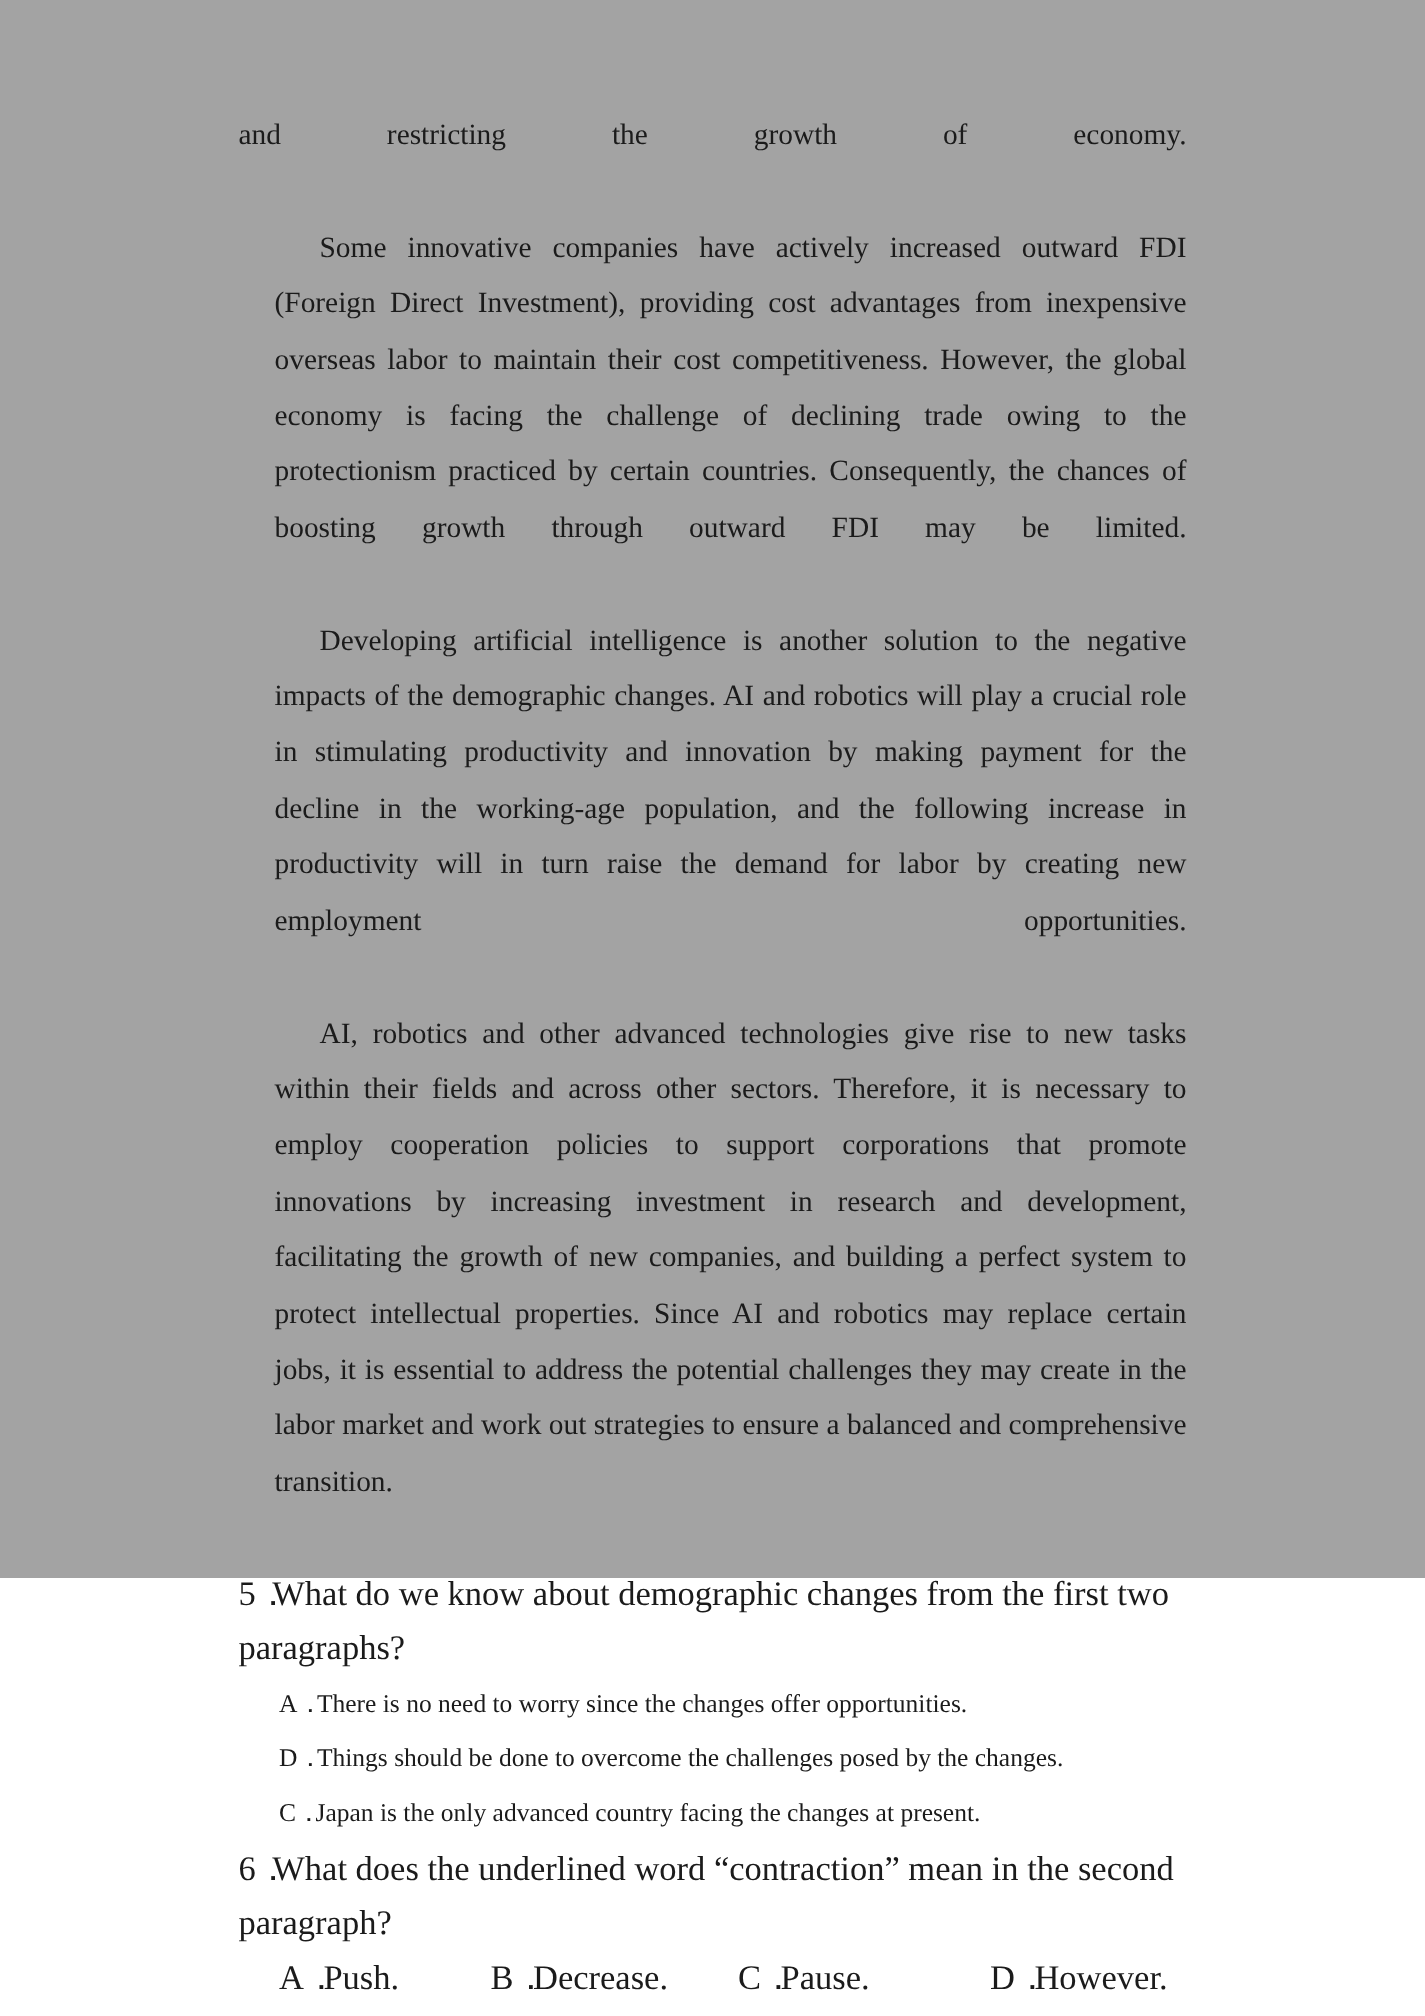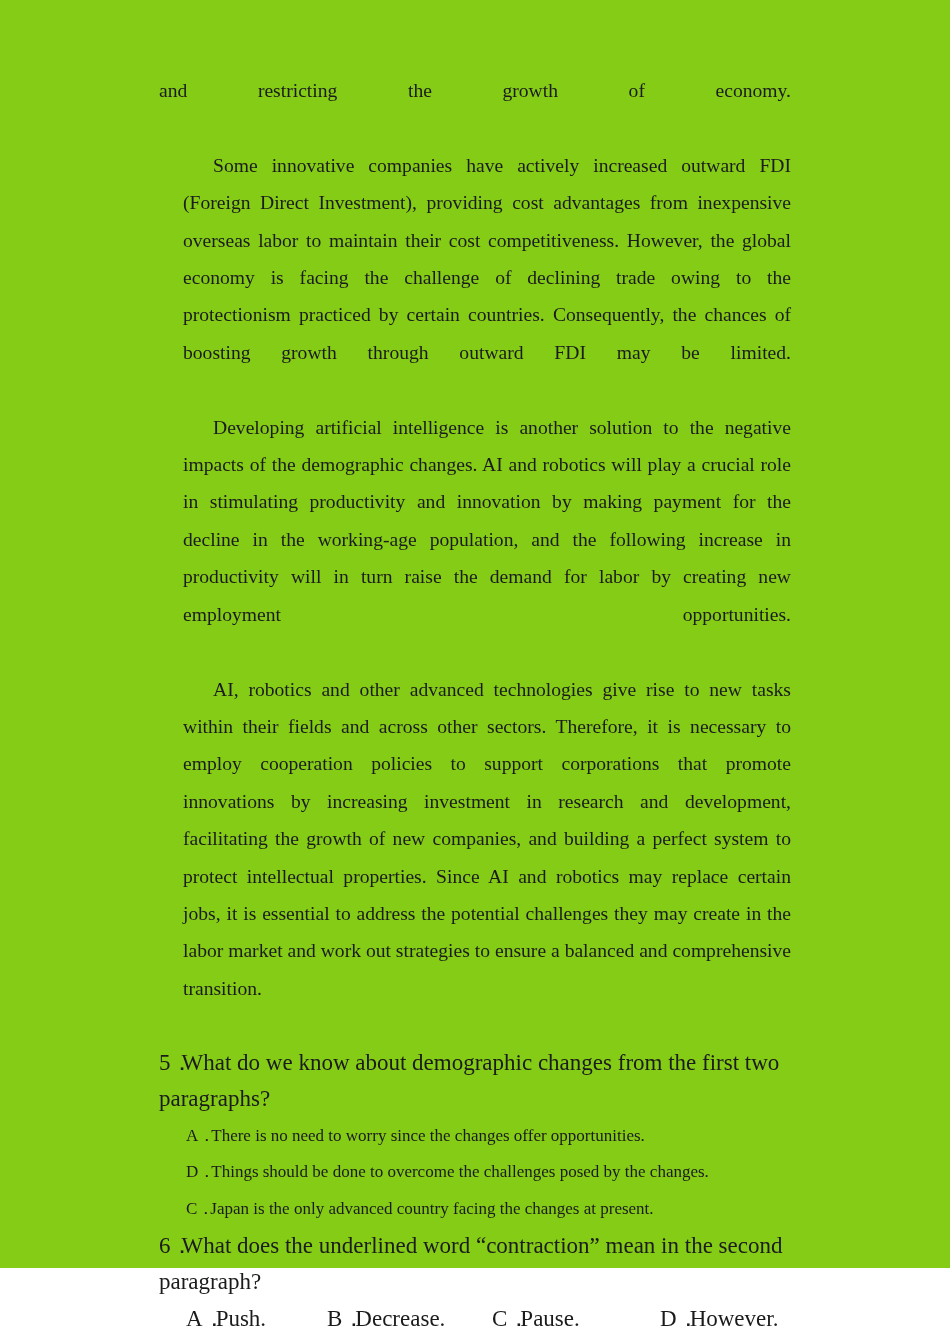--- a/index.html
+++ b/index.html
@@ -11,22 +11,22 @@
     width: 950px;
     height: 1344px;
     font-family: "Liberation Serif", "DejaVu Serif", serif;
     color: #1b1b1b;
     -webkit-font-smoothing: antialiased;
     overflow: hidden;
   }
   .page {
     position: relative;
     width: 950px;
-    height: 1268px;
-    background: #84cc16;
+    height: 1052px;
+    background: #a3a3a3;
   }
   .content {
     position: absolute;
     left: 159px;
     top: 72px;
     width: 632px;
   }
 
   
   .para {

